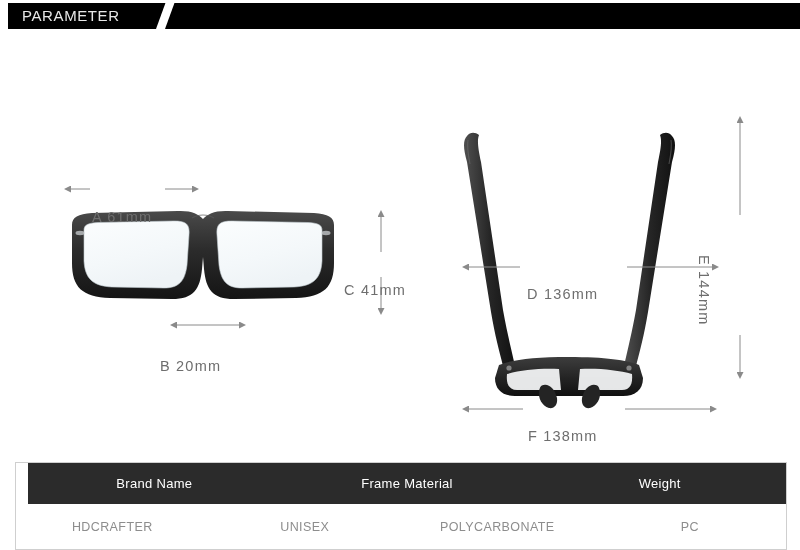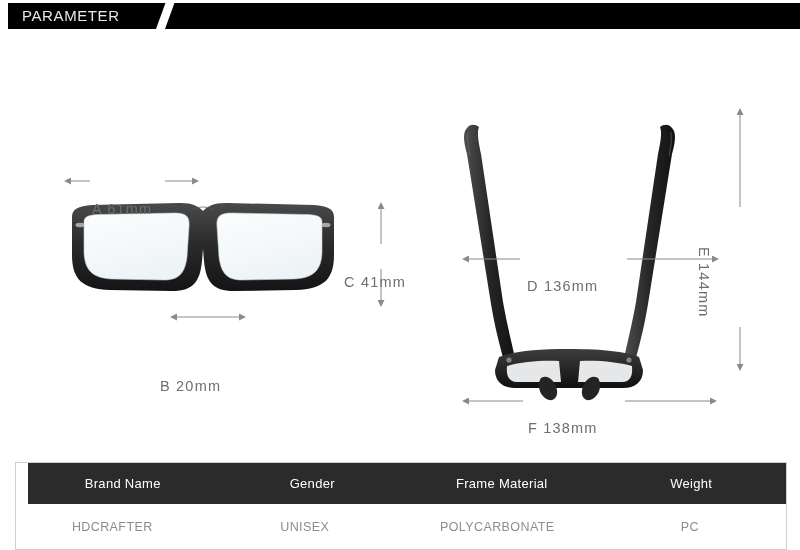--- a/index.html
+++ b/index.html
@@ -43,21 +43,21 @@
     width: 9px;
     height: 42px;
     background: #ffffff;
     transform: skewX(-20deg);
   }
 
   
   .diagram-area {
     position: absolute;
     left: 0;
-    top: 29px;
+    top: 37px;
     width: 800px;
     height: 425px;
     background: #ffffff;
   }
 
   
   .front-view {
     position: absolute;
     left: 58px;
     top: 168px;
@@ -79,21 +79,21 @@
   
   .dim {
     position: absolute;
     color: #6e6e6e;
     font-size: 14.5px;
     letter-spacing: 1.2px;
     font-family: "Liberation Sans", sans-serif;
     white-space: nowrap;
   }
   .dim-a  { left: 92px;  top: 172px; }
-  .dim-b  { left: 160px; top: 321px; margin-top: 28px; }
+  .dim-b  { left: 160px; top: 321px; }
   .dim-c  { left: 344px; top: 245px; }
   .dim-d  { left: 527px; top: 249px; }
   .dim-f  { left: 528px; top: 391px; }
   .dim-e  {
     left: 712px;
     top: 218px;
     transform: rotate(90deg);
     transform-origin: left top;
   }
 
@@ -327,21 +327,20 @@
   <div class="dim dim-b">B 20mm</div>
   <div class="dim dim-c">C 41mm</div>
   <div class="dim dim-d">D 136mm</div>
   <div class="dim dim-e">E 144mm</div>
   <div class="dim dim-f">F 138mm</div>
 </div>
 
 <div class="spec-table">
   <div class="spec-head">
     <div class="cell">Brand Name</div>
-    <div class="cell">Gender</div>
     <div class="cell">Frame Material</div>
     <div class="cell">Weight</div>
   </div>
   <div class="spec-body">
     <div class="cell">HDCRAFTER</div>
     <div class="cell">UNISEX</div>
     <div class="cell">POLYCARBONATE</div>
     <div class="cell">PC</div>
   </div>
 </div>

